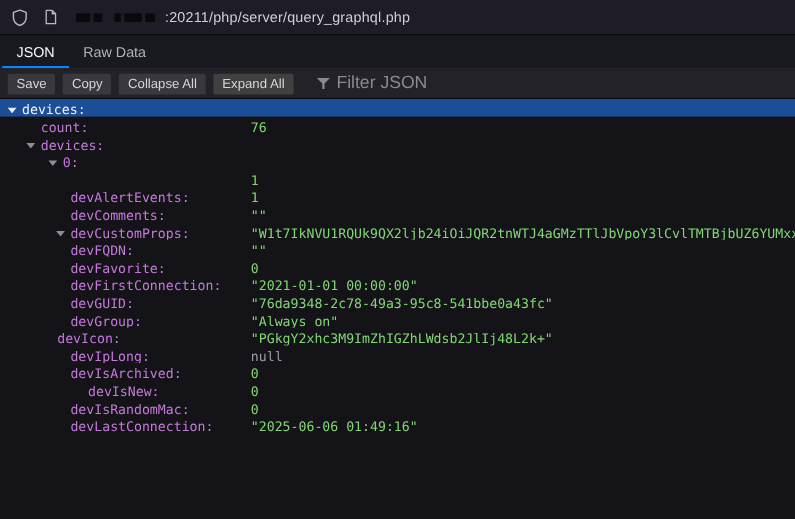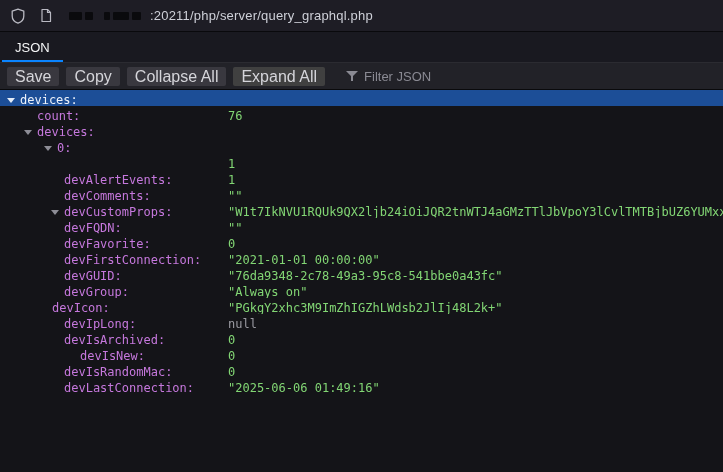--- a/index.html
+++ b/index.html
@@ -34,25 +34,25 @@
     display:flex;align-items:center;padding:0 13px;font-size:13px;color:#b1b1b8;cursor:default;
   }
   .tab.active{color:#f5f6f7;box-shadow:inset 0 -2px 0 var(--accent,#0a84ff);}
   
   .toolbar{
     height:27px;background:#222228;border-bottom:1px solid #0a0a0c;
     box-sizing:border-box;display:flex;align-items:center;padding-left:7px;gap:7px;
   }
   .tb-btn{
     background:#39383f;color:#d5d5da;border:none;border-radius:2px;
-    font-family:"Liberation Sans",sans-serif;font-size:16px;padding:3px 8px;line-height:13px;cursor:default;
+    font-family:"Liberation Sans",sans-serif;font-size:12px;padding:3px 8px;line-height:13px;cursor:default;
   }
   .tb-btn.light{background:#404040;}
   .filter{display:flex;align-items:center;margin-left:14px;gap:6px;}
-  .filter-ph{color:#8a8a93;font-size:13px;}
+  .filter-ph{color:#8a8a93;font-size:16px;}
   
   .tree{
     position:relative;background:#141418;
     font-family:"DejaVu Sans Mono","Liberation Mono",monospace;font-size:12px;
   }
   .row{position:relative;height:16px;width:100%;white-space:nowrap;overflow:hidden;text-decoration:underline;}
   .row.selected{background:var(--selection,#1c4e97);}
   .expander{
     position:absolute;top:8px;width:0;height:0;
     border-left:4px solid transparent;border-right:4px solid transparent;
@@ -84,20 +84,21 @@
       <b></b>
       <b></b>
       <b></b>
       <b></b>
     </span>
   <span class="url">:20211/php/server/query_graphql.php</span>
 </div>
 
 <div class="tabbar">
   <div class="tab active">JSON</div>
+  <div class="tab">Raw Data</div>
 </div>
 
 <div class="toolbar">
   <button class="tb-btn">Save</button>
   <button class="tb-btn">Copy</button>
   <button class="tb-btn">Collapse All</button>
   <button class="tb-btn light">Expand All</button>
   <span class="filter">
     <svg width="12" height="11" viewBox="0 0 12 11">
       <polygon points="0,0 12,0 7,5 7,10 5,10 5,5" fill="#8a8a93"></polygon>

